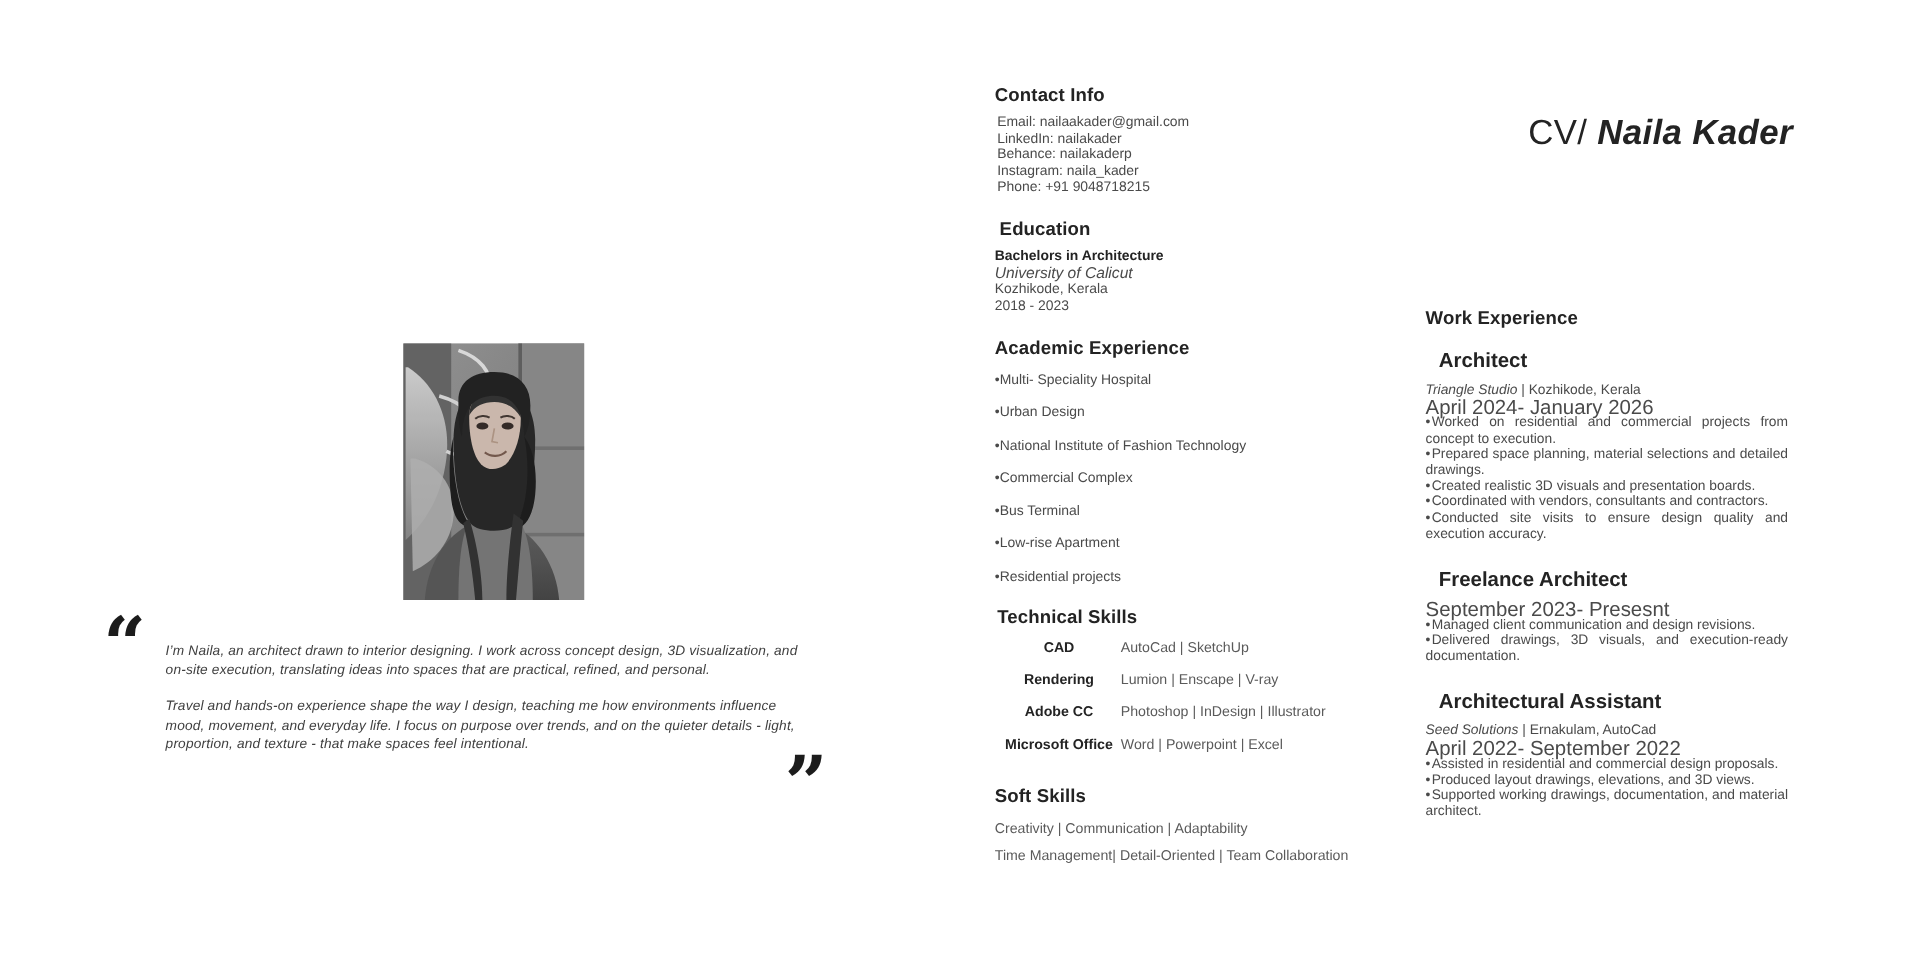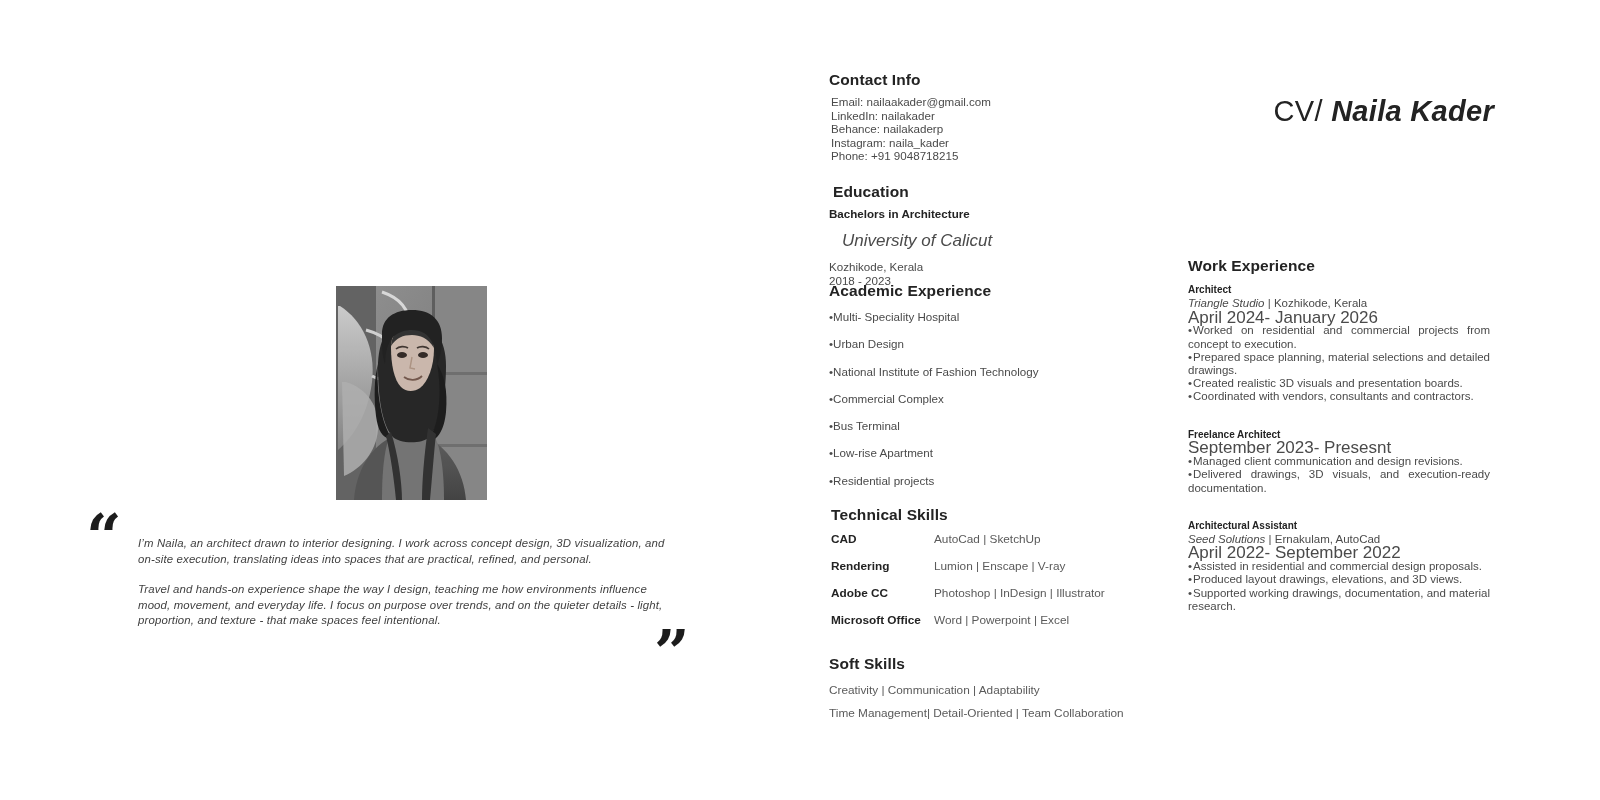--- a/index.html
+++ b/index.html
@@ -97,34 +97,34 @@
     color: #4a4a4a;
     margin: 0;
   }
 
   #contact-head { position: absolute; left: 0; top: 71px; }
   #contact-list { position: absolute; left: 2px; top: 95px; }
 
   #education-head { position: absolute; left: 4px; top: 183px; }
   #education-block { position: absolute; left: 0; top: 207px; }
   .edu-degree { font-weight: bold; font-size: 11.6px; color: #232323; line-height: 13.6px; margin: 0; }
-  .edu-italic { font-style: italic; font-size: 17px; color: #4a4a4a; line-height: 13.6px; margin: 13px; }
+  .edu-italic { font-style: italic; font-size: 13px; color: #4a4a4a; line-height: 13.6px; margin: 0; }
 
   #academic-head { position: absolute; left: 0; top: 282px; }
   #academic-list { position: absolute; left: 0; top: 310px; }
   .academic-item {
     font-size: 11.6px;
     line-height: 13.6px;
     color: #4a4a4a;
     margin: 0 0 13.7px 0;
   }
   .academic-item:last-child { margin-bottom: 0; }
 
   #technical-head { position: absolute; left: 2px; top: 506px; }
-  #technical-table { position: absolute; left: 2px; top: 532px; width: 330px; }
+  #technical-table { position: absolute; left: 2px; top: 532px; width: 330px; text-align: center; }
   .skill-row { display: flex; margin-bottom: 13px; }
   .skill-label {
     font-weight: bold;
     font-size: 11.8px;
     color: #232323;
     width: 103px;
     flex: 0 0 103px;
     line-height: 14px;
   }
   .skill-value {
@@ -150,24 +150,24 @@
     top: 0;
     width: 302px;
   }
   #work-head { position: absolute; left: 0; top: 257px; }
   #work-list { position: absolute; left: 0; top: 283px; width: 302px; }
 
   .job { margin-bottom: 24px; }
   .job:last-child { margin-bottom: 0; }
   .job-title {
     font-weight: bold;
-    font-size: 10px;
+    font-size: 17px;
     color: #232323;
     line-height: 13.8px;
-    margin: 0;
+    margin: 11px;
   }
   .job-org {
     font-size: 11.5px;
     line-height: 13.8px;
     color: #4a4a4a;
     margin: 0;
   }
   .job-org em { font-style: italic; }
   .job-dates {
     font-size: 17px;
@@ -333,40 +333,41 @@
 
     <div class="job">
       <p class="job-title">Architect</p>
       <p class="job-org"><em>Triangle Studio</em><span> | </span><span>Kozhikode, Kerala</span></p>
       <p class="job-dates">April 2024- January 2026</p>
       <ul class="job-bullets">
         <li>Worked on residential and commercial projects from concept to execution.</li>
         <li>Prepared space planning, material selections and detailed drawings.</li>
         <li>Created realistic 3D visuals and presentation boards.</li>
         <li>Coordinated with vendors, consultants and contractors.</li>
+        <li>Conducted site visits to ensure design quality and execution accuracy.</li>
       </ul>
     </div>
 
     <div class="job">
       <p class="job-title">Freelance Architect</p>
       <p class="job-dates">September 2023- Presesnt</p>
       <ul class="job-bullets">
         <li>Managed client communication and design revisions.</li>
         <li>Delivered drawings, 3D visuals, and execution-ready documentation.</li>
       </ul>
     </div>
 
     <div class="job">
       <p class="job-title">Architectural Assistant</p>
       <p class="job-org"><em>Seed Solutions</em><span> | </span><span>Ernakulam, AutoCad</span></p>
       <p class="job-dates">April 2022- September 2022</p>
       <ul class="job-bullets">
         <li>Assisted in residential and commercial design proposals.</li>
         <li>Produced layout drawings, elevations, and 3D views.</li>
-        <li>Supported working drawings, documentation, and material research.</li>
+        <li>Supported working drawings, documentation, and material architect.</li>
       </ul>
     </div>
 
   </div>
 </div>
 
 <div id="cv-title">
   <span class="cv-prefix">CV/</span>
   <span class="cv-name">Naila Kader</span>
 </div>

